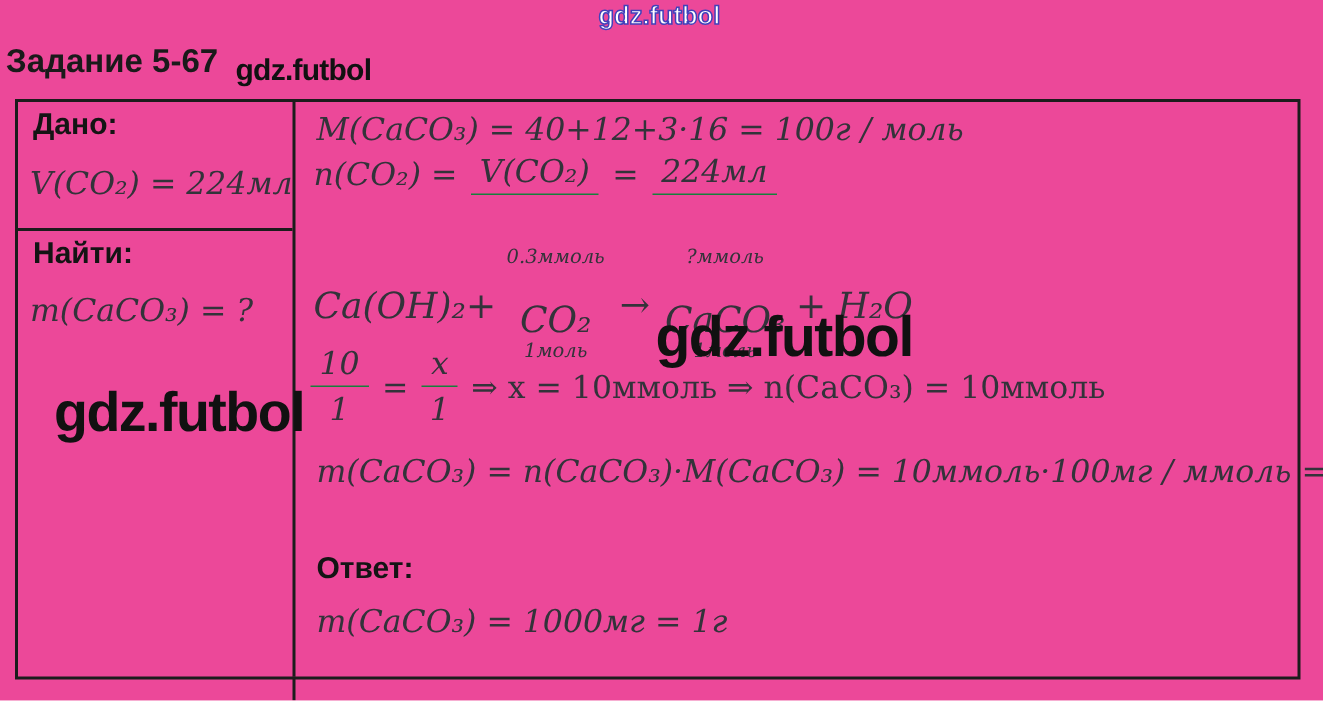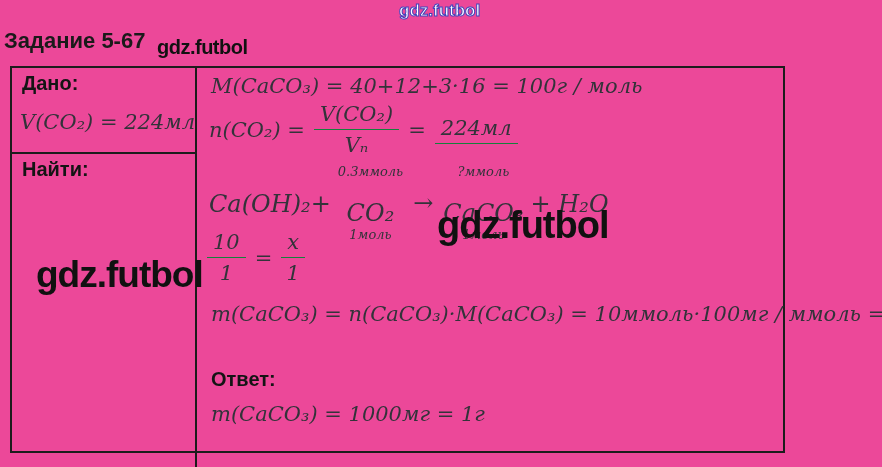--- a/index.html
+++ b/index.html
@@ -17,21 +17,21 @@
           -webkit-text-stroke:1px #4141bb;letter-spacing:0px;}
   #wm-header{left:157px;top:36px;font-size:20px;color:#111111;letter-spacing:-0.5px;}
   #wm-left{left:36px;top:254px;font-size:37px;color:#111111;letter-spacing:-1px;}
   #wm-right{left:437px;top:204px;font-size:38px;color:#111111;letter-spacing:-1px;}
 
   
   #page-title{left:4px;top:28px;font-size:22px;font-weight:bold;color:#1a1a1a;
               font-family:"Liberation Sans",sans-serif;}
 
   
-  #task-table{left:10px;top:66px;width:775px;height:387px;box-sizing:border-box;
+  #task-table{left:10px;top:66px;width:857px;height:387px;box-sizing:border-box;
               border:2px solid #1c1c1c;display:flex;}
   #given-cell{width:183px;border-right:2px solid #1c1c1c;position:relative;flex:none;}
   #solution-cell{flex:1;position:relative;}
   #left-divider{position:absolute;left:0;right:0;top:84px;border-top:2px solid #1c1c1c;height:0;}
   #divider-tail{left:195px;top:451px;width:2px;height:16px;background:#1c1c1c;}
 
   
   #given-label{left:10px;top:4px;}
   #given-formula{left:8px;top:42px;}
   #find-label{left:10px;top:90px;}
@@ -71,31 +71,31 @@
 
   <div id="wm-header" class="abs wm">gdz.futbol</div>
 
   <div id="task-table" class="abs">
 
     <div id="given-cell">
       <div id="given-label" class="abs label">Дано:</div>
       <div id="given-formula" class="abs math">V(CO₂) = 224мл</div>
       <div id="left-divider"></div>
       <div id="find-label" class="abs label">Найти:</div>
+      <div id="find-formula" class="abs math">m(CaCO₃) = ?</div>
     </div>
 
     <div id="solution-cell">
 
       <div id="sol-line1" class="abs math">M(CaCO₃) = 40+12+3·16 = 100г / моль</div>
 
       <div id="sol-line2" class="abs math">
         <span>n(CO₂) =</span>
         <span class="frac">
           <span class="num">V(CO₂)</span>
-          <span class="den">Vₙ</span>
         </span>
         <span>=</span>
         <span class="frac">
           <span class="num">224мл</span>
         </span>
       </div>
 
       <div id="sol-line3" class="abs math">
         <span class="rside">Ca(OH)₂+</span>
         <span class="rstack">
@@ -115,20 +115,21 @@
       <div id="sol-line4" class="abs math">
         <span class="frac">
           <span class="num">10</span>
           <span class="den">1</span>
         </span>
         <span>=</span>
         <span class="frac">
           <span class="num">x</span>
           <span class="den">1</span>
         </span>
+        <span class="big-arrow">⇒ x = 10ммоль ⇒ n(CaCO₃) = 10ммоль</span>
       </div>
 
       <div id="sol-line5" class="abs math">m(CaCO₃) = n(CaCO₃)·M(CaCO₃) = 10ммоль·100мг / ммоль =</div>
 
 
       <div id="answer-label" class="abs label">Ответ:</div>
 
       <div id="answer-formula" class="abs math">m(CaCO₃) = 1000мг = 1г</div>
 
     </div>

